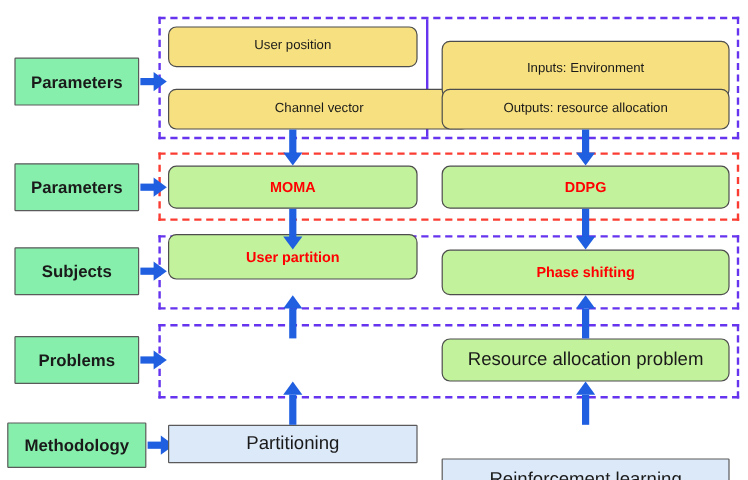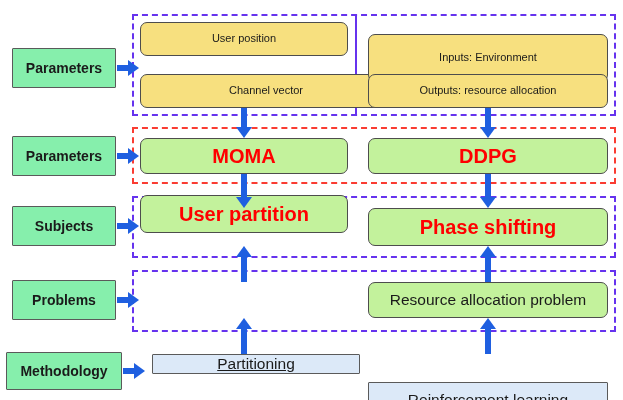--- a/index.html
+++ b/index.html
@@ -38,21 +38,21 @@
   }
   .green-box{
     background:#c3f29c;
     border:1.6px solid #4d4d4d;
     border-radius:7px;
     font-size:15.5px;
   }
   .green-box.em{
     color:#ff0000;
     font-weight:bold;
-    font-size:20px;
+    font-size:12px;
   }
   .blue-box{
     background:#dce9f8;
     border:1.5px solid #5a5a5a;
     border-radius:1px;
     font-size:15.5px;
   }
 
   
   .frame{
@@ -143,21 +143,21 @@
   <div class="box yellow-box" style="left:368px;top:74px;width:240px;height:34px;">Outputs: resource allocation</div>
 
   <div class="box green-box em" style="left:140px;top:138px;width:208px;height:36px;">MOMA</div>
   <div class="box green-box em" style="left:368px;top:138px;width:240px;height:36px;">DDPG</div>
 
   <div class="box green-box em" style="left:140px;top:195px;width:208px;height:38px;">User partition</div>
   <div class="box green-box em" style="left:368px;top:208px;width:240px;height:38px;">Phase shifting</div>
 
   <div class="box green-box" style="left:368px;top:282px;width:240px;height:36px;">Resource allocation problem</div>
 
-  <div class="box blue-box" style="left:152px;top:354px;width:208px;height:20px;text-decoration:underline;">Partitioning</div>
+  <div class="box blue-box" style="left:140px;top:354px;width:208px;height:32px;">Partitioning</div>
   <div class="box blue-box" style="left:368px;top:354px;width:240px;height:36px;margin-top:28px;">Reinforcement learning</div>
 
   <div class="arrow down" style="left:236px;top:108px;width:16px;height:30px;">
     <div class="shaft" style="height:20px;"></div>
       <div class="head"></div>
   </div>
 
   <div class="arrow down" style="left:236px;top:174px;width:16px;height:34px;">
     <div class="shaft" style="height:24px;"></div>
       <div class="head"></div>

